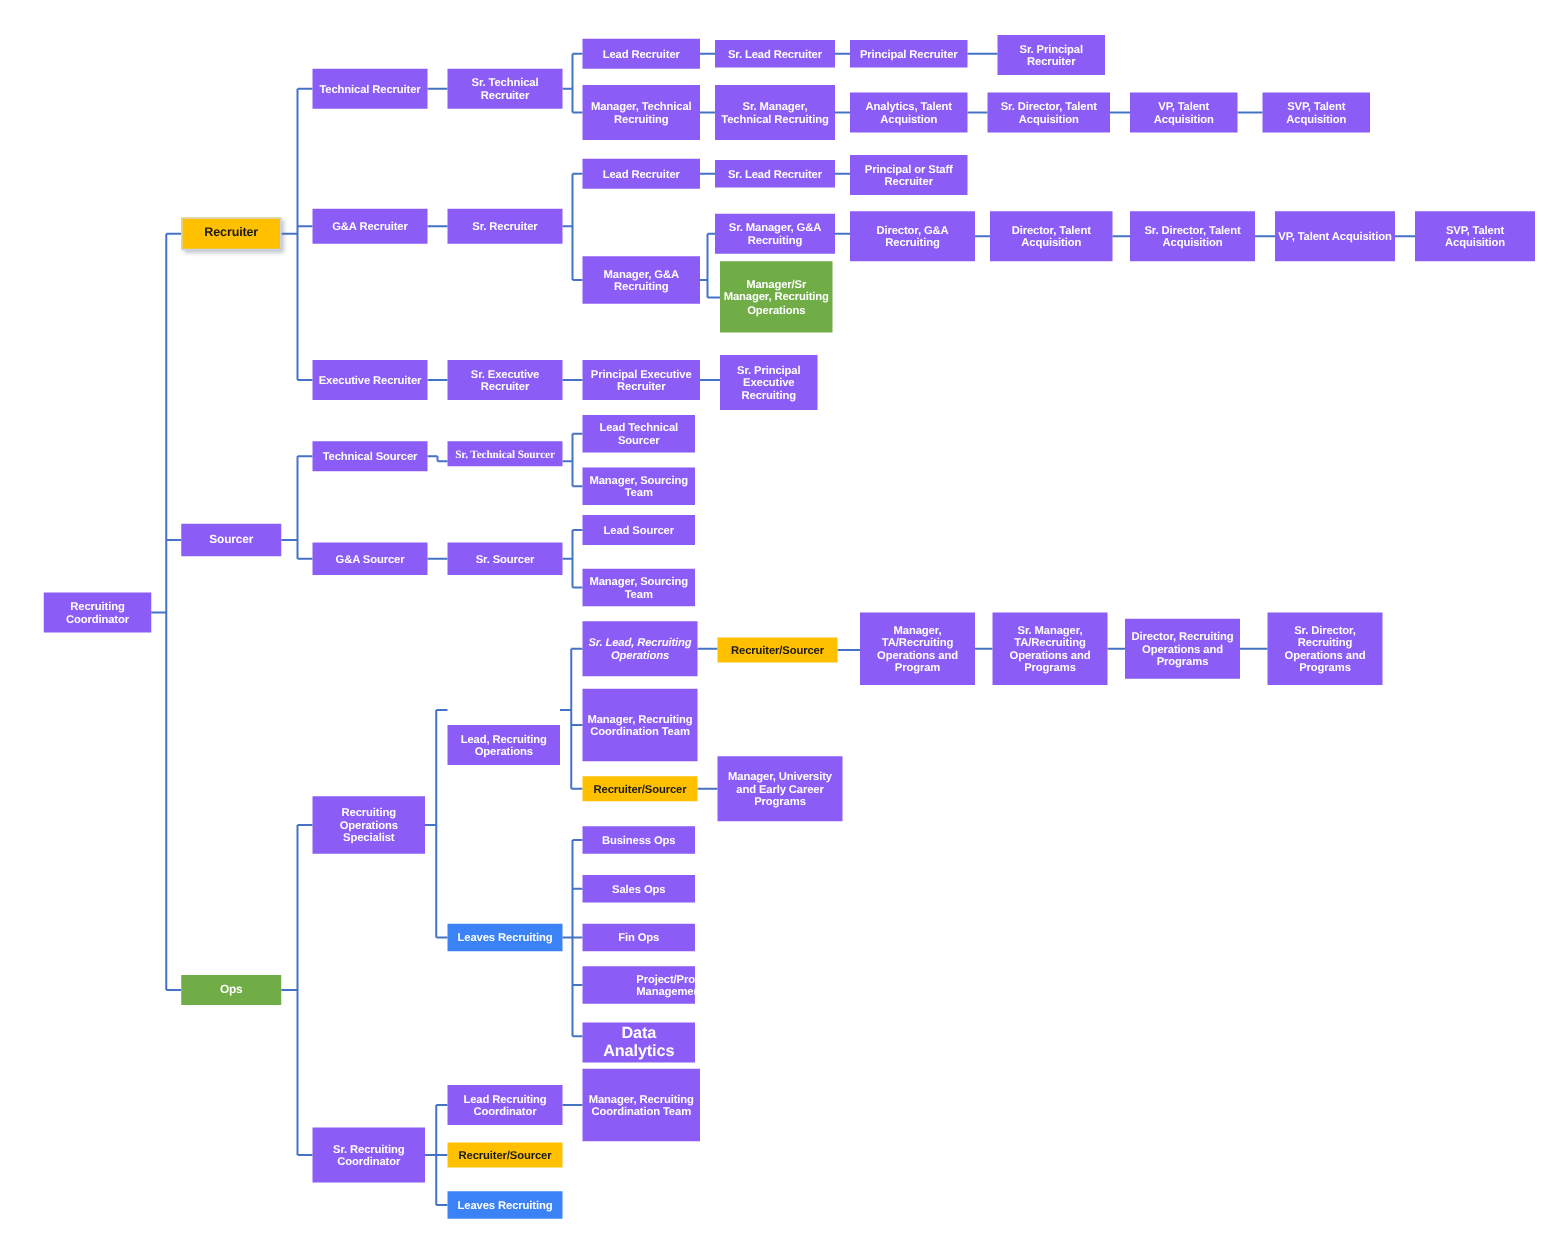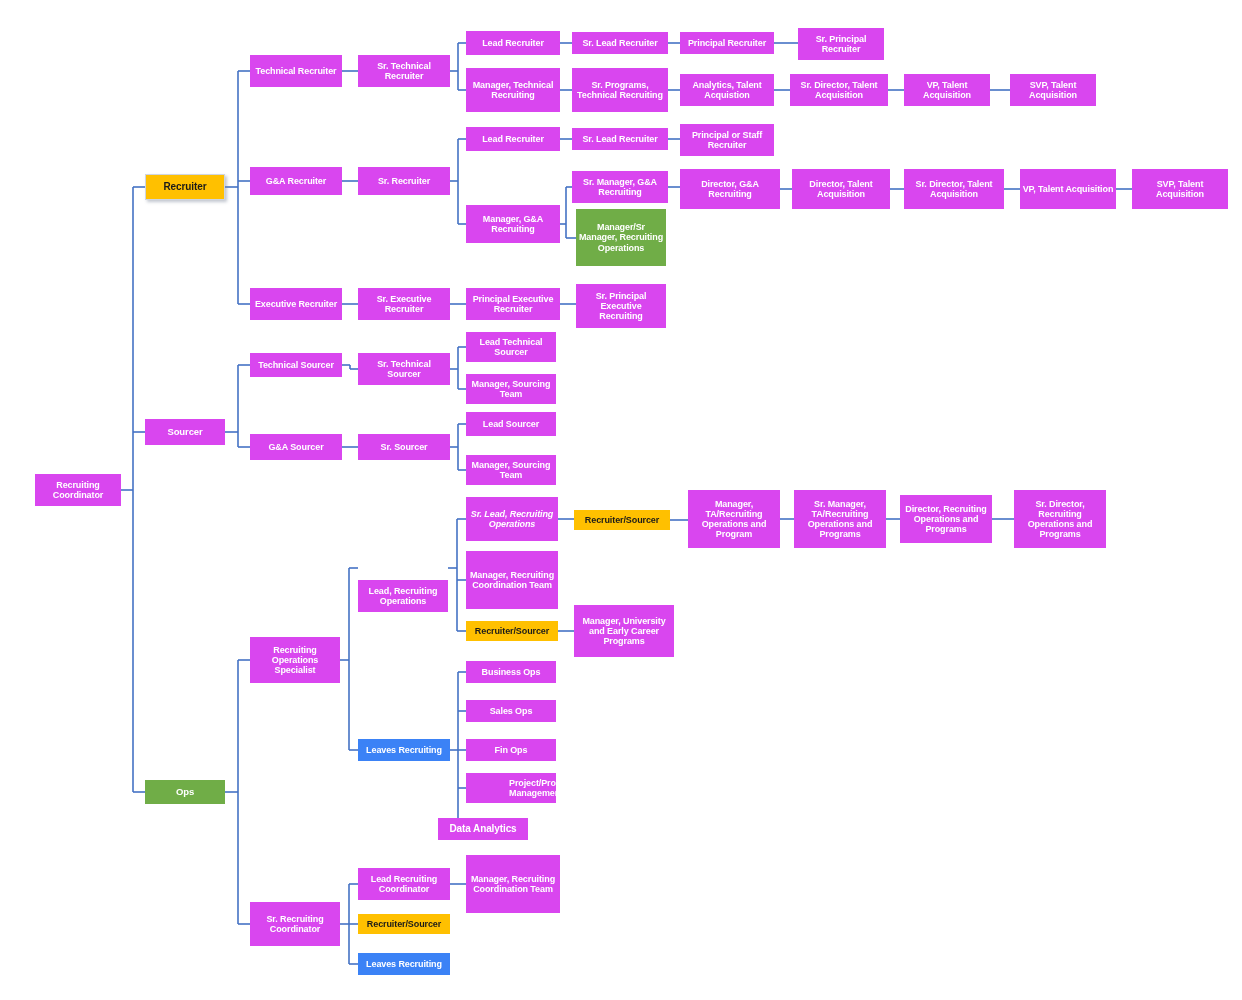--- a/index.html
+++ b/index.html
@@ -38,21 +38,21 @@
     line-height: 1.12;
     padding: 1px 2px;
     overflow: visible;
     white-space: normal;
     letter-spacing: -0.1px;
   }
   .node span {
     display: block;
     width: 100%;
   }
-  .node.blue   { background: #d946ef; color: #ffffff; }
+  .node.blue   { background: #8b5cf6; color: #ffffff; }
   .node.orange { background: #ffc000; color: #1a1a1a; }
   .node.green  { background: #70ad47; color: #ffffff; }
   .node.red    { background: #3b82f6; color: #ffffff; }
   .node.shadowed {
     border: 1px solid #cfd5e0;
     box-shadow: 2px 2px 3px rgba(120,130,150,0.45);
   }
 </style>
 </head>
 <body>
@@ -190,21 +190,21 @@
       <div class="node blue" style="left: 572px; top: 32px; width: 96px; height: 22px; font-size: 9px;">
         <span>Sr. Lead Recruiter</span>
       </div>
       <div class="node blue" style="left: 680px; top: 32px; width: 94px; height: 22px; font-size: 9px;">
         <span>Principal Recruiter</span>
       </div>
       <div class="node blue" style="left: 798px; top: 28px; width: 86px; height: 32px; font-size: 9px;">
         <span>Sr. Principal Recruiter</span>
       </div>
       <div class="node blue" style="left: 572px; top: 68px; width: 96px; height: 44px; font-size: 9px;">
-        <span>Sr. Programs, Technical Recruiting</span>
+        <span>Sr. Manager, Technical Recruiting</span>
       </div>
       <div class="node blue" style="left: 680px; top: 74px; width: 94px; height: 32px; font-size: 9px;">
         <span>Analytics, Talent Acquistion</span>
       </div>
       <div class="node blue" style="left: 790px; top: 74px; width: 98px; height: 32px; font-size: 9px;">
         <span>Sr. Director, Talent Acquisition</span>
       </div>
       <div class="node blue" style="left: 904px; top: 74px; width: 86px; height: 32px; font-size: 9px;">
         <span>VP, Talent Acquisition</span>
       </div>
@@ -240,27 +240,27 @@
       </div>
       <div class="node blue" style="left: 1020px; top: 169px; width: 96px; height: 40px; font-size: 9px;">
         <span>VP, Talent Acquisition</span>
       </div>
       <div class="node blue" style="left: 1132px; top: 169px; width: 96px; height: 40px; font-size: 9px;">
         <span>SVP, Talent Acquisition</span>
       </div>
       <div class="node blue" style="left: 466px; top: 288px; width: 94px; height: 32px; font-size: 9px;">
         <span>Principal Executive Recruiter</span>
       </div>
-      <div class="node blue" style="left: 576px; top: 284px; width: 90px; height: 44px; font-size: 9px;">
+      <div class="node blue" style="left: 576px; top: 284px; width: 78px; height: 44px; font-size: 9px;">
         <span>Sr. Principal Executive Recruiting</span>
       </div>
       <div class="node blue" style="left: 250px; top: 353px; width: 92px; height: 24px; font-size: 9px;">
         <span>Technical Sourcer</span>
       </div>
-      <div class="node blue" style="left: 358px; top: 353px; width: 92px; height: 32px; font-size: 9px;">
+      <div class="node blue" style="left: 358px; top: 353px; width: 92px; height: 20px; font-size: 9px; font-family: Liberation Serif, serif;">
         <span>Sr. Technical Sourcer</span>
       </div>
       <div class="node blue" style="left: 466px; top: 332px; width: 90px; height: 30px; font-size: 9px;">
         <span>Lead Technical Sourcer</span>
       </div>
       <div class="node blue" style="left: 466px; top: 374px; width: 90px; height: 30px; font-size: 9px;">
         <span>Manager, Sourcing Team</span>
       </div>
       <div class="node blue" style="left: 250px; top: 434px; width: 92px; height: 26px; font-size: 9px;">
         <span>G&amp;A Sourcer</span>
@@ -315,21 +315,21 @@
       </div>
       <div class="node blue" style="left: 466px; top: 700px; width: 90px; height: 22px; font-size: 9px;">
         <span>Sales Ops</span>
       </div>
       <div class="node blue" style="left: 466px; top: 739px; width: 90px; height: 22px; font-size: 9px;">
         <span>Fin Ops</span>
       </div>
       <div class="node blue" style="left: 466px; top: 773px; width: 90px; height: 30px; font-size: 9px; padding-left: 43px;">
         <span>Project/Program Management</span>
       </div>
-      <div class="node blue" style="left: 438px; top: 818px; width: 90px; height: 22px; font-size: 10px;">
+      <div class="node blue" style="left: 466px; top: 818px; width: 90px; height: 32px; font-size: 13px;">
         <span>Data Analytics</span>
       </div>
       <div class="node blue" style="left: 250px; top: 902px; width: 90px; height: 44px; font-size: 9px;">
         <span>Sr. Recruiting Coordinator</span>
       </div>
       <div class="node blue" style="left: 358px; top: 868px; width: 92px; height: 32px; font-size: 9px;">
         <span>Lead Recruiting Coordinator</span>
       </div>
       <div class="node blue" style="left: 466px; top: 855px; width: 94px; height: 58px; font-size: 9px;">
         <span>Manager, Recruiting Coordination Team</span>

